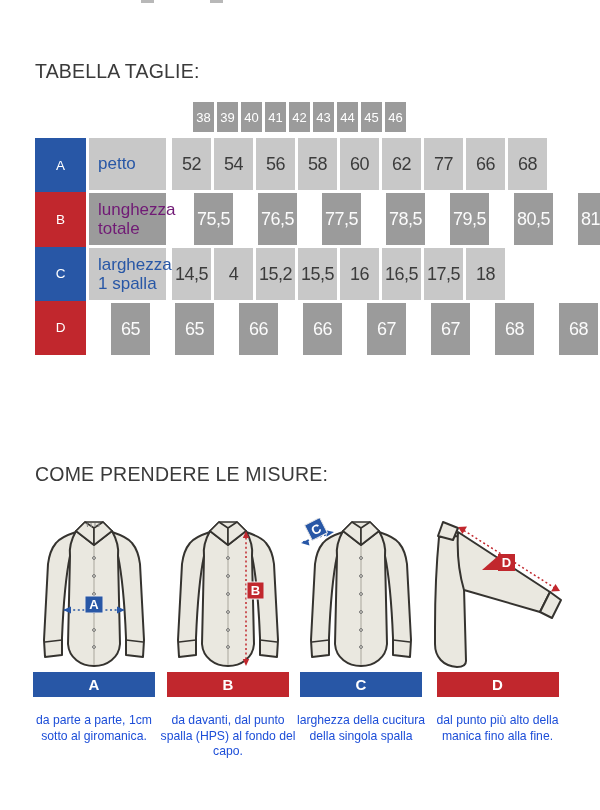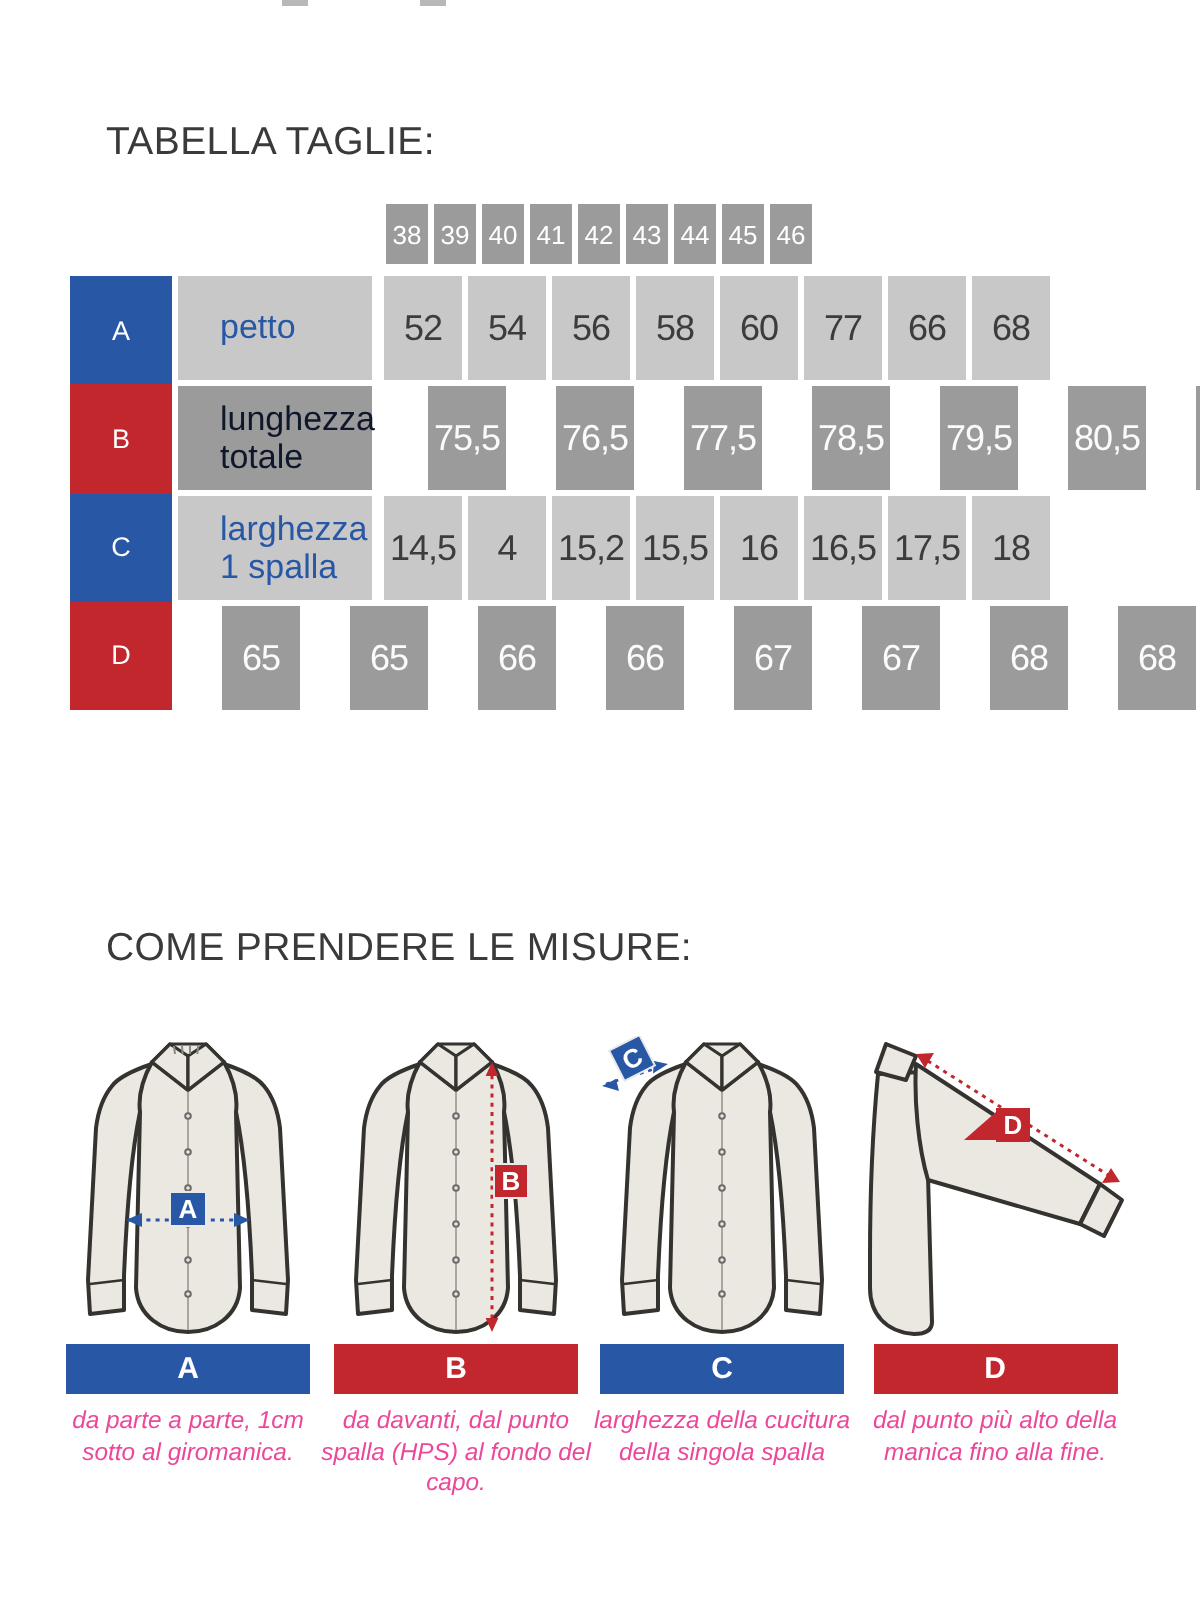--- a/index.html
+++ b/index.html
@@ -4,60 +4,60 @@
 <style>
   html,body{margin:0;padding:0;}
   body{
     width:600px;height:810px;position:relative;overflow:hidden;
     background:#ffffff;
     font-family:"Liberation Sans","DejaVu Sans",sans-serif;
     -webkit-font-smoothing:antialiased;
   }
   .artifact{position:absolute;top:0;height:3px;width:13px;background:#b8b8b8;}
   .section-title{
-    position:absolute;left:53px;
+    position:absolute;left:35px;
     font-size:19.5px;letter-spacing:.2px;color:#3a3a3a;white-space:nowrap;
   }
   
   .size-table{position:absolute;left:35px;top:102px;}
   .sizes-row{display:flex;gap:3px;margin-left:158px;margin-bottom:6px;}
   .hcell{
     width:21px;height:30px;background:#9b9b9b;color:#fff;
     font-size:13px;display:flex;align-items:center;justify-content:center;
   }
   .table-body{display:flex;}
   .label-col{width:51px;display:flex;flex-direction:column;margin-right:3px;}
   .label-cell{flex:1;display:flex;align-items:center;justify-content:center;color:#fff;font-size:13.5px;}
   .rows{display:flex;flex-direction:column;gap:3px;}
   .t-row{display:flex;gap:3px;height:52px;}
   .desc-cell{
-    width:97px;margin-right:3px;display:flex;align-items:center;
-    padding-left:21px;box-sizing:border-box;font-size:17px;line-height:1.14;
+    width:77px;margin-right:3px;display:flex;align-items:center;
+    padding-left:9px;box-sizing:border-box;font-size:17px;line-height:1.14;
   }
   .v-cell{
     width:39px;display:flex;align-items:center;justify-content:center;
     font-size:18px;letter-spacing:-0.5px;
   }
   .row-light .desc-cell,.row-light .v-cell{background:#c8c8c8;}
   .row-dark  .desc-cell,.row-dark  .v-cell{background:#9b9b9b;}
   .row-light .v-cell{color:#3c3c3c;text-align:center;}
   .row-dark  .v-cell{color:#fbfbfb;margin-left:22px;}
   .text-blue{color:#2857a6;}
-  .text-red{color:#0f172a;}
+  .text-red{color:#701a75;}
   .bg-blue{background:#2857a6;}
   .bg-red{background:#c1272d;}
   
   .figure{position:absolute;top:518px;width:130px;text-align:center;}
   #fig-a{left:29px;} #fig-b{left:163px;} #fig-c{left:296px;} #fig-d{left:430px;width:135px;}
   .fig-svg{display:block;}
   .measure-bar{
     height:25px;width:122px;margin:2px auto 0;color:#fff;
     font-size:15px;font-weight:bold;line-height:25px;
   }
-  .fig-caption{margin:6px -5px 0;font-size:12.2px;line-height:1.28;color:#ec4899;font-style:italic;}
+  .fig-caption{margin:16px -5px 0;font-size:12.2px;line-height:1.28;color:#1d4ed8;}
 </style>
 </head>
 <body>
 
 <div class="artifact" style="left:141px"></div>
 <div class="artifact" style="left:210px"></div>
 
 <div class="section-title" style="top:60px">TABELLA TAGLIE:</div>
 
 <div class="size-table">
@@ -82,20 +82,21 @@
     </div>
 
     <div class="rows">
       <div class="t-row row-light">
         <div class="desc-cell text-blue">petto</div>
         <div class="v-cell">52</div>
         <div class="v-cell">54</div>
         <div class="v-cell">56</div>
         <div class="v-cell">58</div>
         <div class="v-cell">60</div>
+        <div class="v-cell">62</div>
         <div class="v-cell">77</div>
         <div class="v-cell">66</div>
         <div class="v-cell">68</div>
       </div>
       <div class="t-row row-dark">
         <div class="desc-cell text-red">lunghezza totale</div>
         <div class="v-cell">75,5</div>
         <div class="v-cell">76,5</div>
         <div class="v-cell">77,5</div>
         <div class="v-cell">78,5</div>

